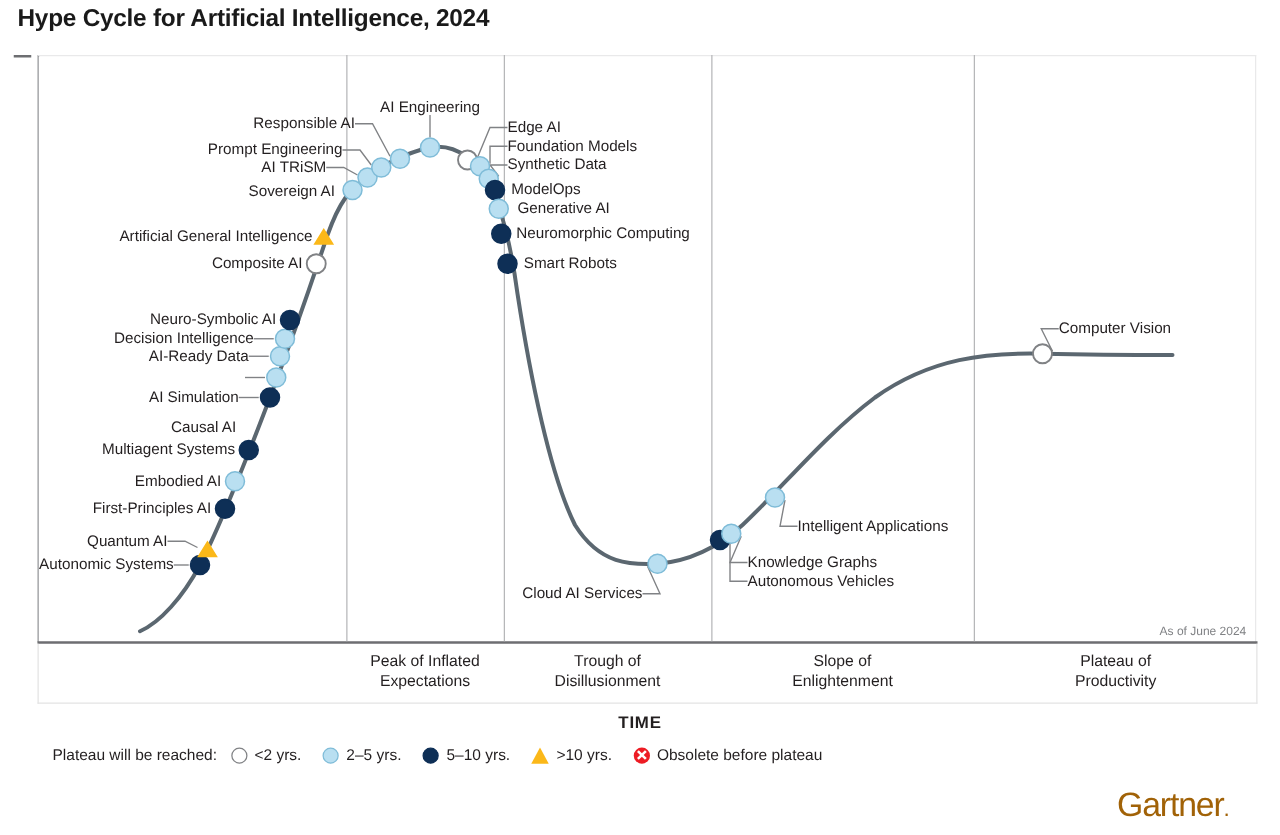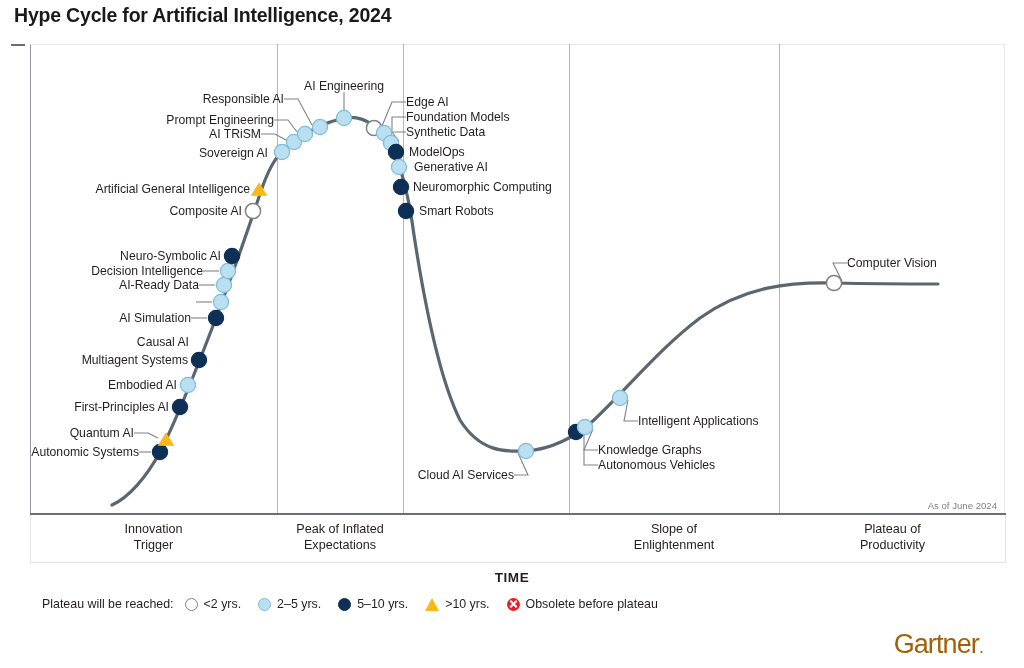--- a/index.html
+++ b/index.html
@@ -226,27 +226,27 @@
 
   <div class="vdiv" style="left:277px"></div>
   <div class="vdiv" style="left:403px"></div>
   <div class="vdiv" style="left:569px"></div>
   <div class="vdiv" style="left:779px"></div>
 
   <div class="asof">As of June 2024</div>
 
   <div class="phase-band"></div>
 
-  <div class="phase-label" style="left:30px;width:247px">
-    <div>Innovation</div>
-    <div>Trigger</div>
-  </div>
   <div class="phase-label" style="left:277px;width:126px">
     <div>Peak of Inflated</div>
     <div>Expectations</div>
+  </div>
+  <div class="phase-label" style="left:403px;width:166px">
+    <div>Trough of</div>
+    <div>Disillusionment</div>
   </div>
   <div class="phase-label" style="left:569px;width:210px">
     <div>Slope of</div>
     <div>Enlightenment</div>
   </div>
   <div class="phase-label" style="left:779px;width:227px">
     <div>Plateau of</div>
     <div>Productivity</div>
   </div>
 

